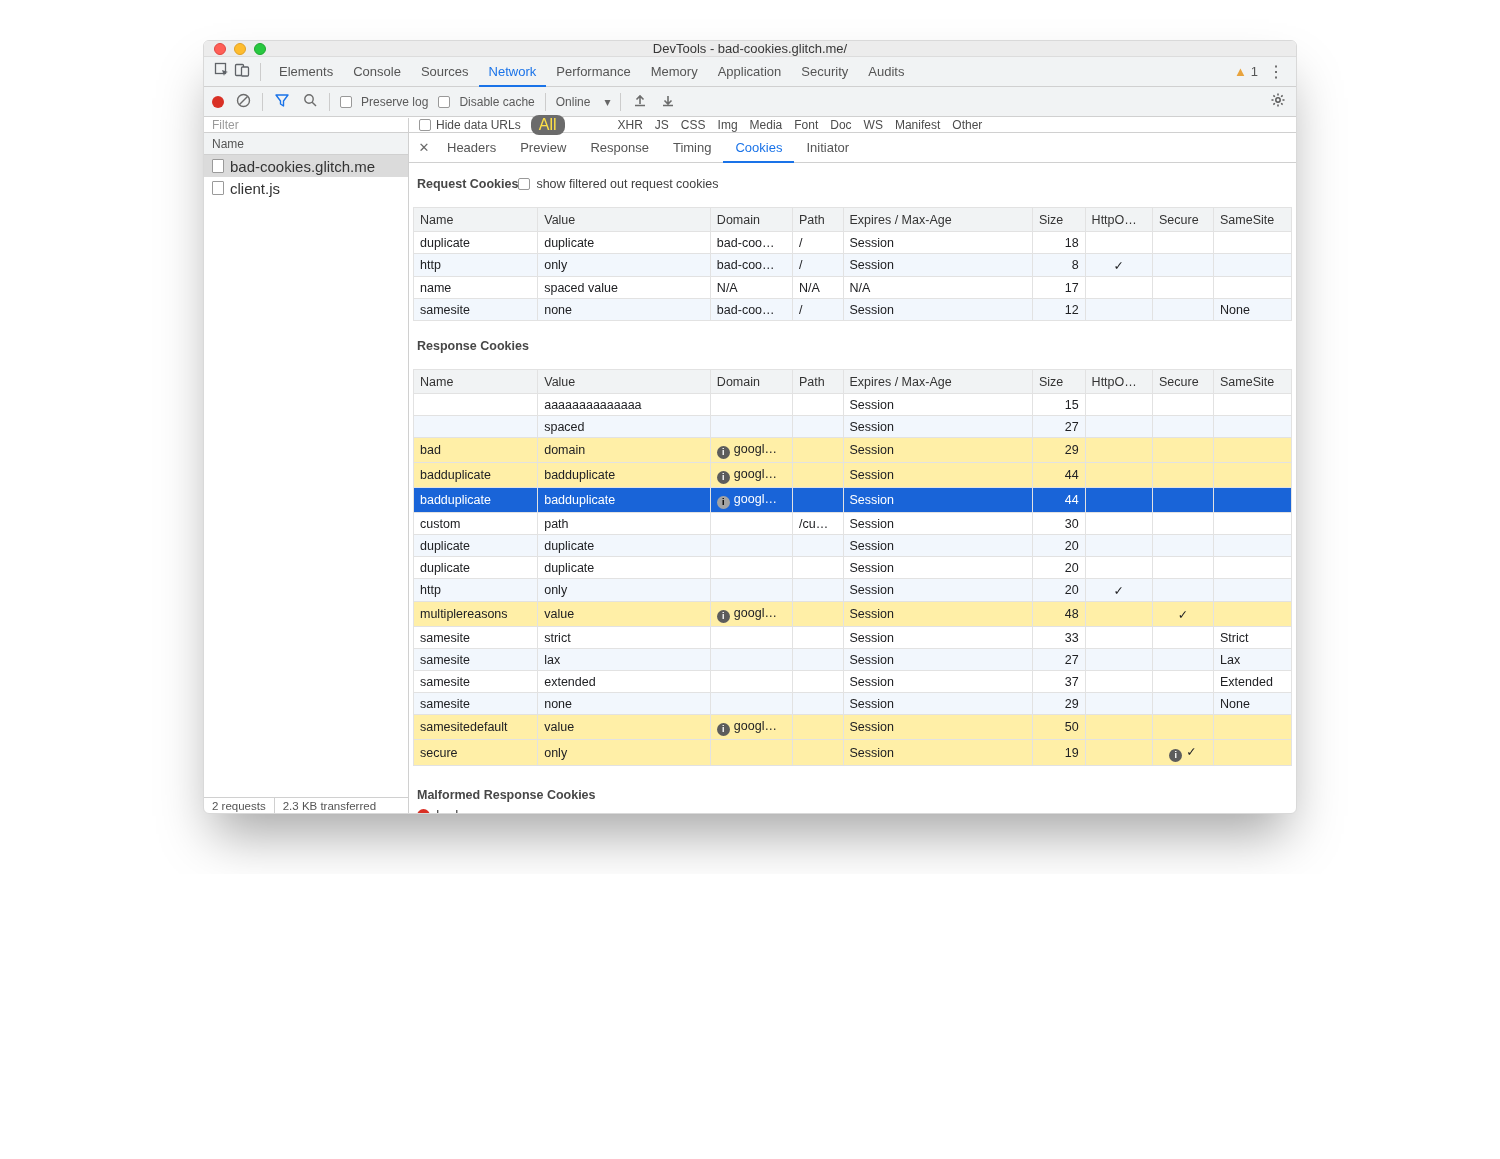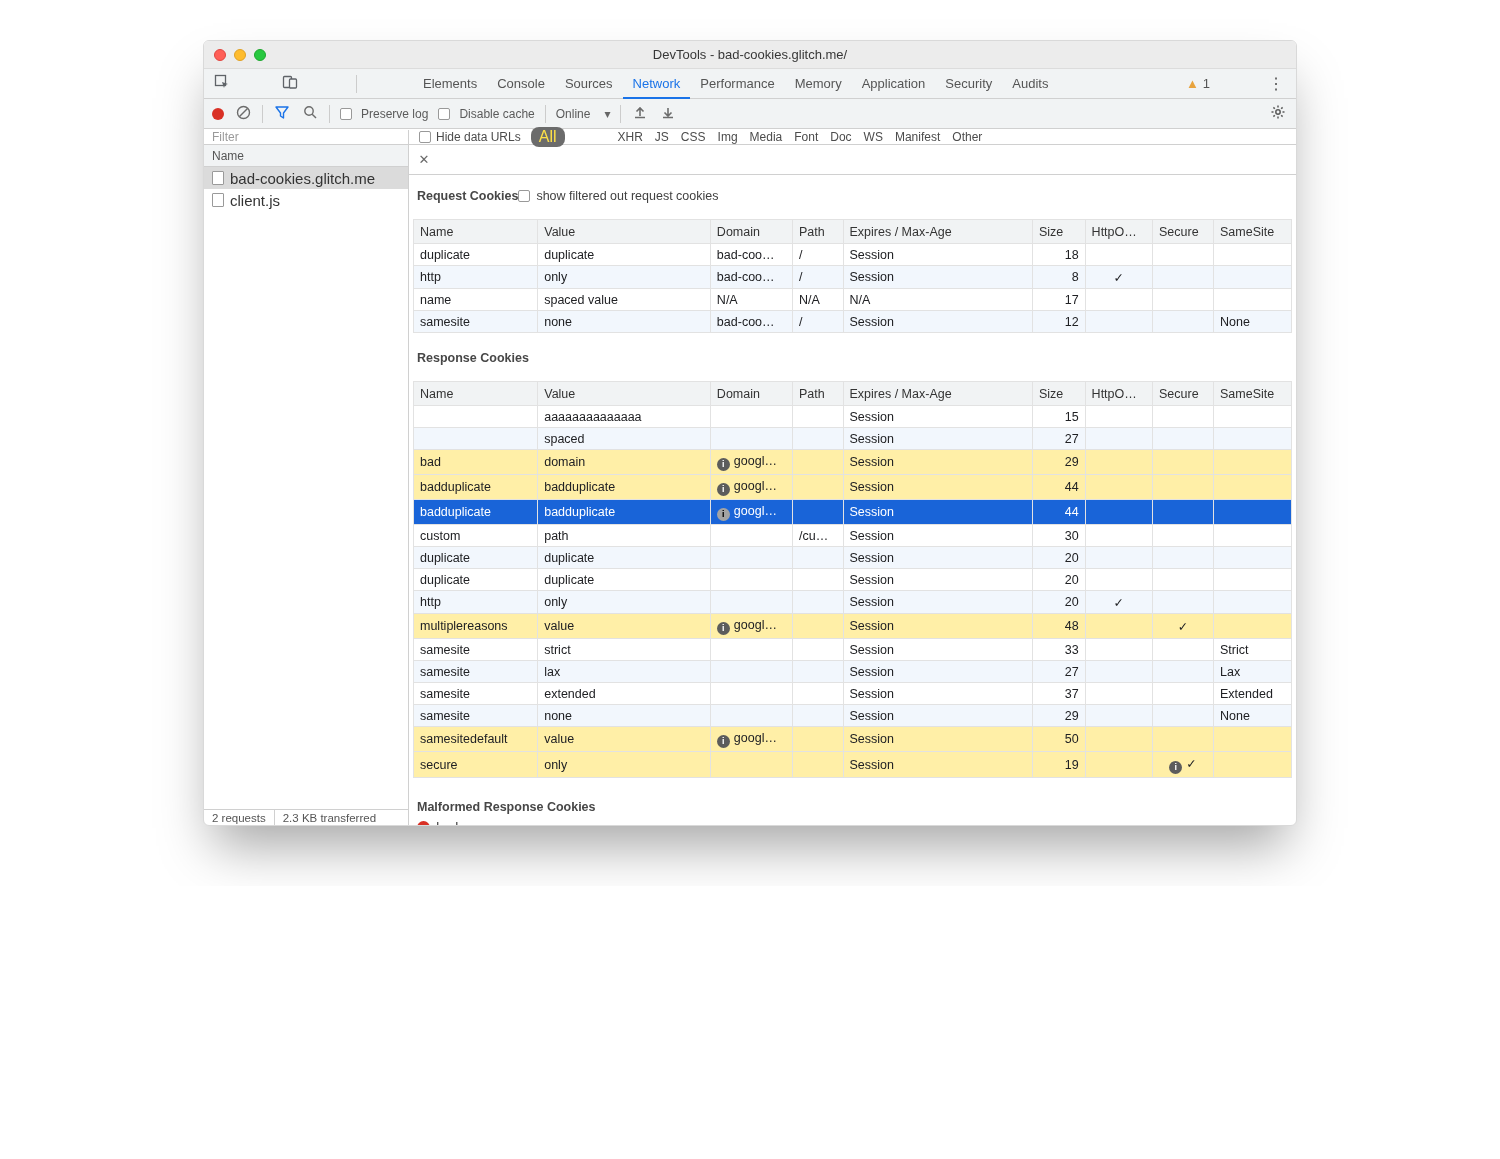--- a/index.html
+++ b/index.html
@@ -25,33 +25,33 @@
     width:1094px;
     margin:0 auto;
     border:1px solid #d9d9d9;
     border-radius:6px;
     box-shadow:0 30px 50px -10px rgba(0,0,0,.35);
     overflow:hidden;
     background:#fff;
   }
   
   .titlebar{
-    height:28px;background:#ececec;border-bottom:1px solid #dcdcdc;
+    height:16px;background:#ececec;border-bottom:1px solid #dcdcdc;
     display:flex;align-items:center;position:relative;
   }
   .dots{display:flex;gap:8px;margin-left:10px}
   .dot{width:12px;height:12px;border-radius:50%}
   .dot.red{background:#ff5f57;border:1px solid #e14640}
   .dot.yel{background:#febc2e;border:1px solid #e0a125}
   .dot.grn{background:#28c840;border:1px solid #1fa72f}
   .title{position:absolute;left:0;right:0;text-align:center;font-size:13px;color:#373737}
   
   .tabrow{
     height:30px;background:var(--bg-gray);border-bottom:1px solid var(--border-light);
-    display:flex;align-items:center;padding:0 8px;font-size:13px;color:#555;gap:48px;
+    display:flex;align-items:center;padding:0 8px;font-size:13px;color:#555;
   }
   .tabrow .sep{width:1px;height:18px;background:#ccc;margin:0 8px}
   .tabrow .tab{padding:0 10px;height:30px;display:flex;align-items:center;cursor:default}
   .tabrow .tab.active{color:var(--tab-blue);box-shadow:inset 0 -2px 0 var(--tab-blue)}
   .tabrow .flex{flex:1}
   .tabrow .warn{color:#555;display:flex;align-items:center;gap:4px;margin-right:6px}
   .tabrow .warn .tri{color:#e8a33d;font-size:13px}
   .tabrow .dots3{font-size:16px;color:#555;padding:0 4px}
   .tabrow .iconbtn{width:20px;text-align:center;color:#5f6368}
   
@@ -275,20 +275,28 @@
         </div>
       <div class="footer">
         <div>2 requests</div>
         <div style="border-right:none">2.3 KB transferred</div>
       </div>
     </div>
 
     <div class="main">
       <div class="subtabs">
         <div class="x">✕</div>
+        <div id="subtabs-slot" style="display:flex">
+            <div class="st">Headers</div>
+            <div class="st">Preview</div>
+            <div class="st">Response</div>
+            <div class="st">Timing</div>
+            <div class="st active">Cookies</div>
+            <div class="st">Initiator</div>
+          </div>
       </div>
 
       <div class="panel">
 
         <div class="section-hdr">
           <b>Request Cookies</b>
           <label>
               <span class="chkbx"></span>
               <span>show filtered out request cookies</span>
             </label>

